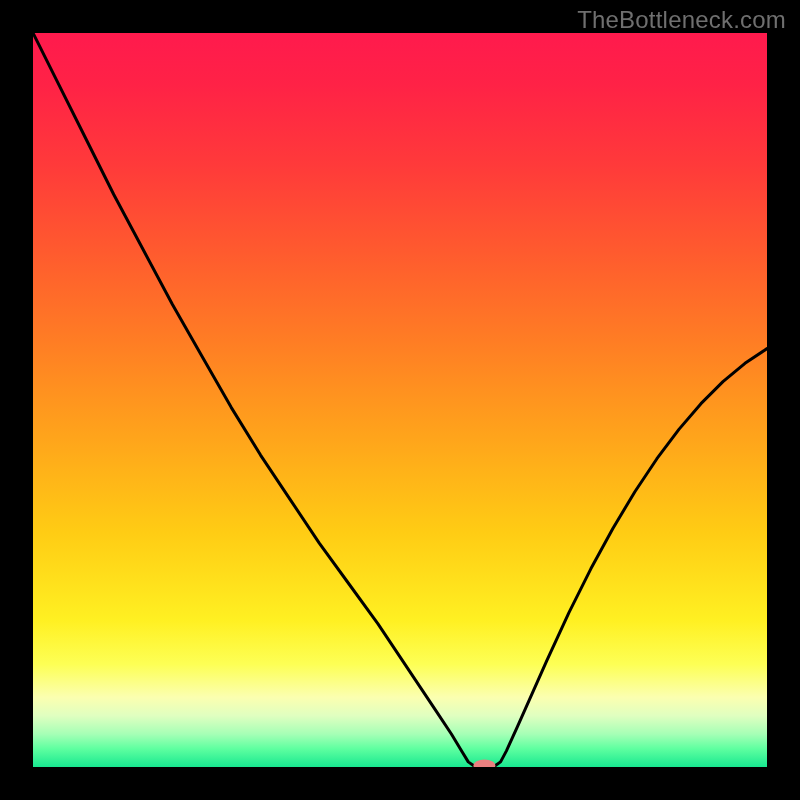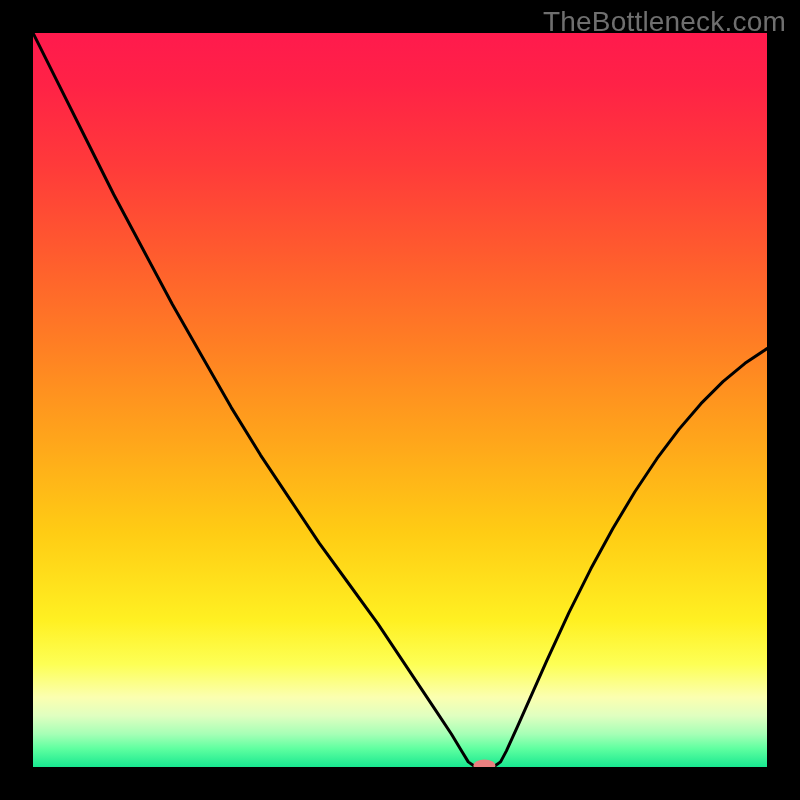--- a/index.html
+++ b/index.html
@@ -15,21 +15,21 @@
     position: relative;
     width: 800px;
     height: 800px;
     background: #000;
   }
   .watermark {
     position: absolute;
     top: 6px;
     right: 14px;
     color: #6f6f6f;
-    font-size: 28px;
+    font-size: 24px;
     font-weight: 500;
     letter-spacing: 0.2px;
     z-index: 10;
     font-family: Arial, sans-serif;
   }
   svg.plot {
     position: absolute;
     left: 0;
     top: 0;
   }

